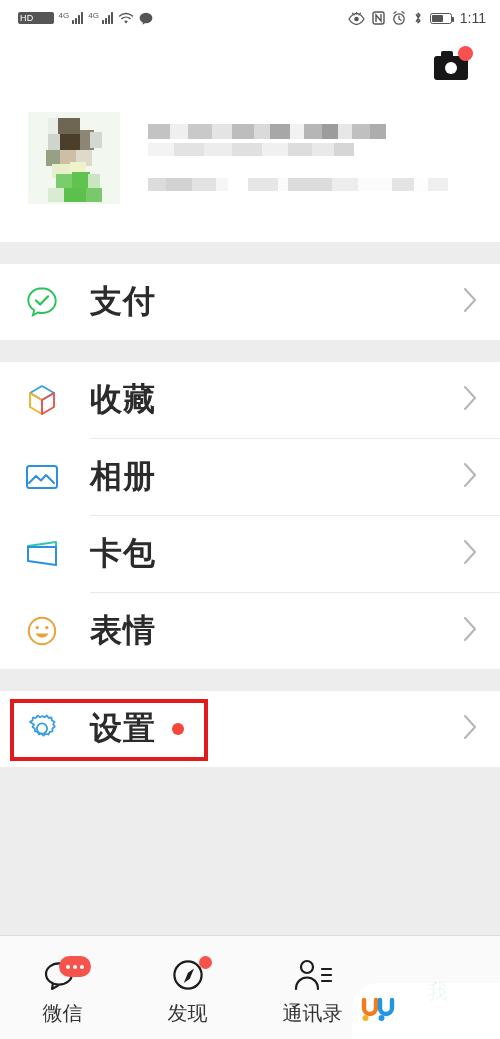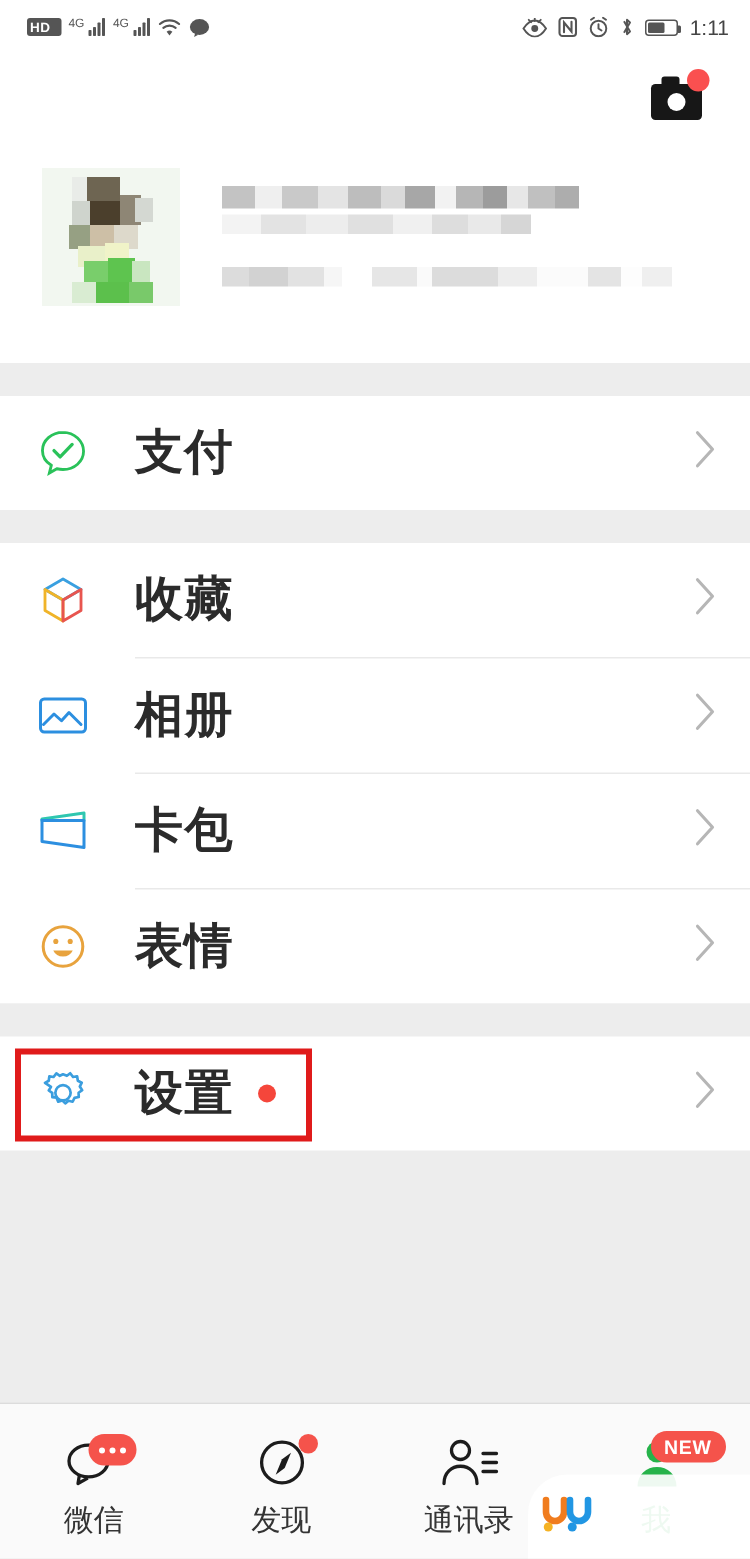--- a/index.html
+++ b/index.html
@@ -16,21 +16,21 @@
   
   .statusbar {
     height:36px; background:#ffffff; flex:none;
     display:flex; align-items:center; justify-content:space-between;
     padding:0 14px 0 18px;
   }
   .sb-left, .sb-right { display:flex; align-items:center; gap:5px; }
   .sb-right { gap:7px;justify-content:space-between; }
   .hd-badge {
     display:inline-block; background:#555; color:#fff; font-size:9px;
-    font-weight:bold; letter-spacing:.3px; padding:1px 7px 1px 2px;
+    font-weight:normal; letter-spacing:.3px; padding:1px 20px 1px 2px;
     border-radius:2px; line-height:10px;
   }
   .sig { display:flex; align-items:flex-end; gap:3px; }
   .sig-g { font-size:8px; color:#555; line-height:7px; align-self:flex-start; margin-bottom:-1px;}
   .bars { display:flex; align-items:flex-end; gap:1px; height:12px; }
   .bars i { width:2px; background:#555; display:block; border-radius:.5px; }
   .bars i:nth-child(1){height:4px;} .bars i:nth-child(2){height:6px;}
   .bars i:nth-child(3){height:9px;} .bars i:nth-child(4){height:12px;}
   .sb-icon { color:#555; display:flex; align-items:center; }
   .clocktext { color:#444; font-size:14px; letter-spacing:0px; margin-left:1px; }
@@ -412,27 +412,20 @@
         <svg width="42" height="34" viewBox="0 0 42 34">
           <circle cx="15" cy="9" r="6" fill="none" stroke="#1c1c1c" stroke-width="2.2"></circle>
           <path d="M4 31c0-7 5-11.5 11-11.5S26 24 26 31" fill="none" stroke="#1c1c1c" stroke-width="2.2" stroke-linecap="round"></path>
           <path d="M30 11h9M30 17h9M30 23h9" stroke="#1c1c1c" stroke-width="2.2" stroke-linecap="round"></path>
         </svg>
       </div>
       <span class="tab-label">通讯录</span>
     </div>
 
     <div class="tab">
-      <div class="tab-ico">
-        <svg width="36" height="34" viewBox="0 0 36 34">
-          <circle cx="18" cy="10" r="7" fill="#26b34a"></circle>
-          <path d="M5 33c0-8 6-13 13-13s13 5 13 13z" fill="#26b34a"></path>
-        </svg>
-        <span class="badge-new">NEW</span>
-      </div>
       <span class="tab-label active">我</span>
     </div>
 
     <div class="watermark">
       <span class="wm-logo">
         <svg width="38" height="30" viewBox="0 0 38 30">
           <path d="M4 4v8a6 6 0 0 0 12 0V4" fill="none" stroke="#f07c1e" stroke-width="4.4" stroke-linecap="round"></path>
           <circle cx="5.5" cy="22" r="3" fill="#f5b223"></circle>
           <path d="M20 4v8a6 6 0 0 0 12 0V4" fill="none" stroke="#2196e3" stroke-width="4.4" stroke-linecap="round"></path>
           <circle cx="21.5" cy="22" r="3" fill="#2196e3"></circle>

